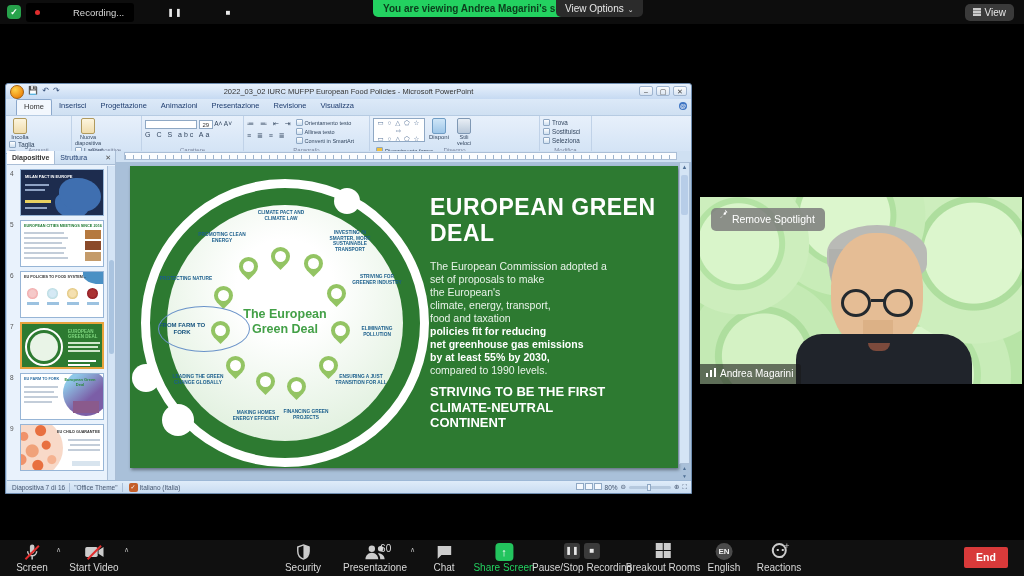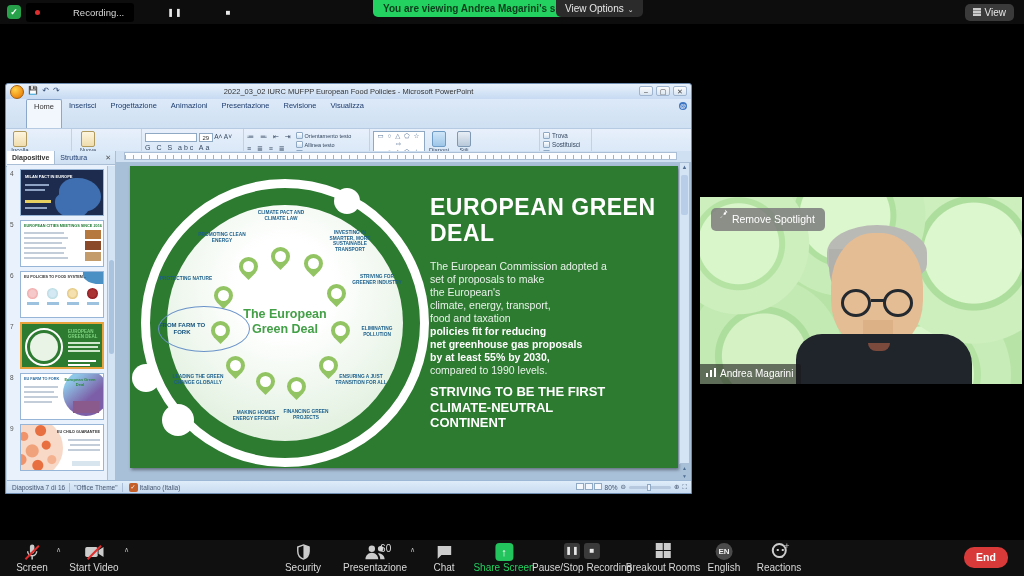--- a/index.html
+++ b/index.html
@@ -33,22 +33,22 @@
   .ppt-titlebar { position:relative; height:15px; background:linear-gradient(#e8f1fc,#c6daf2);
                   border-radius:3px 3px 0 0; }
   .office-btn { position:absolute; left:4px; top:1px; width:14px; height:14px; border-radius:50%;
                 background:radial-gradient(circle at 35% 30%, #ffd24a, #ef8c12 70%, #c06a08); border:1px solid #a35f10; }
   .qat { position:absolute; left:22px; top:2px; font-size:8px; color:#35507a; letter-spacing:1px; }
   .ppt-title { text-align:center; font-size:7.5px; color:#333; line-height:15px; }
   .win-ctrls { position:absolute; right:4px; top:2px; display:flex; gap:3px; }
   .win-ctrls span { width:14px; height:10px; font-size:7px; line-height:9px; text-align:center; color:#444;
                     background:linear-gradient(#fdfdfd,#d8e4f2); border:1px solid #9eb4cf; border-radius:2px; }
 
-  .ppt-tabs { position:relative; height:30px; background:linear-gradient(#dce9f8,#cfe0f2); display:flex;
-              padding-left:20px; border-bottom:1px solid #b6cbe2; }
+  .ppt-tabs { position:relative; height:17px; background:linear-gradient(#dce9f8,#cfe0f2); display:flex;
+              padding-left:10px; border-bottom:1px solid #b6cbe2; }
   .ppt-tab { font-size:7.5px; color:#1e3c6e; padding:0 7px; line-height:13px; }
   .ppt-tab.active { background:#f2f7fd; border:1px solid #8ba8cc; border-bottom:none;
                     border-radius:2px 2px 0 0; color:#333; }
   .ppt-help { position:absolute; right:4px; top:3px; width:8px; height:8px; border-radius:50%;
               background:#3f76c4; color:#fff; font-size:6px; text-align:center; line-height:8px; }
 
   .ribbon { position:relative; height:38px; background:linear-gradient(#e7f0fb,#d3e3f5);
             border-bottom:1px solid #96b1d0; display:flex; }
   .rgroup { position:relative; height:100%; border-right:1px solid #c0d2e8; padding:2px 3px 9px 3px; }
   .rgroup-label { position:absolute; bottom:0; left:0; right:0; text-align:center; font-size:6px; color:#77839b; }
@@ -213,21 +213,21 @@
             font-size:8px; line-height:16px; margin:0 2px; }
   .grid4 { display:inline-block; width:15px; height:15px;
            background:linear-gradient(#ccc,#ccc) 0 0/7px 7px no-repeat, linear-gradient(#ccc,#ccc) 8px 0/7px 7px no-repeat,
                       linear-gradient(#ccc,#ccc) 0 8px/7px 7px no-repeat, linear-gradient(#ccc,#ccc) 8px 8px/7px 7px no-repeat; }
   .en-circle { display:inline-block; width:17px; height:17px; border-radius:50%; background:#4a4a4a; color:#eee;
                font-size:8px; font-weight:bold; line-height:17px; }
   .smiley { position:relative; display:inline-block; width:15px; height:15px; border:2px solid #ccc; border-radius:50%; }
   .smiley::before { content:""; position:absolute; left:3px; top:4px; width:2px; height:2px; background:#ccc; box-shadow:5px 0 #ccc; }
   .smiley::after { content:""; position:absolute; left:3px; top:8px; width:7px; height:3px; border-bottom:2px solid #ccc; border-radius:50%; }
   .plus { position:absolute; right:-5px; top:-4px; color:#ccc; font-size:9px; }
-  .end-btn { position:absolute; right:16px; top:7px; width:44px; height:21px; background:#d83a3a; border-radius:10px;
+  .end-btn { position:absolute; right:16px; top:7px; width:44px; height:21px; background:#d83a3a; border-radius:2px;
              color:#fff; font-size:10.5px; font-weight:bold; text-align:center; line-height:21px; }
   .share-sq { display:inline-block; width:18px; height:18px; background:#23c45e; border-radius:4px; color:#fff;
               font-size:11px; line-height:18px; font-weight:bold; }
   svg.ticosvg { vertical-align:top; }
 </style>
 </head>
 <body>
 
 <div class="screen">
 
@@ -499,21 +499,21 @@
 
         <div class="slide-text">
           <div class="slide-title">EUROPEAN GREEN DEAL</div>
           <div class="slide-body">
             <div>The European Commission adopted a</div>
             <div>set of proposals to make</div>
             <div>the European's</div>
             <div>climate, energy, transport,</div>
             <div>food and taxation</div>
             <div class="b">policies fit for reducing</div>
-            <div class="b">net greenhouse gas proposals</div>
+            <div class="b">net greenhouse gas emissions</div>
             <div class="b">by at least 55% by 2030,</div>
             <div>compared to 1990 levels.</div>
           </div>
           <div class="slide-footer">STRIVING TO BE THE FIRST CLIMATE-NEUTRAL CONTINENT</div>
         </div>
       </div>
       <div class="canvas-scroll">
         <span class="arr">▲</span>
         <div class="cthumb"></div>
       </div>

